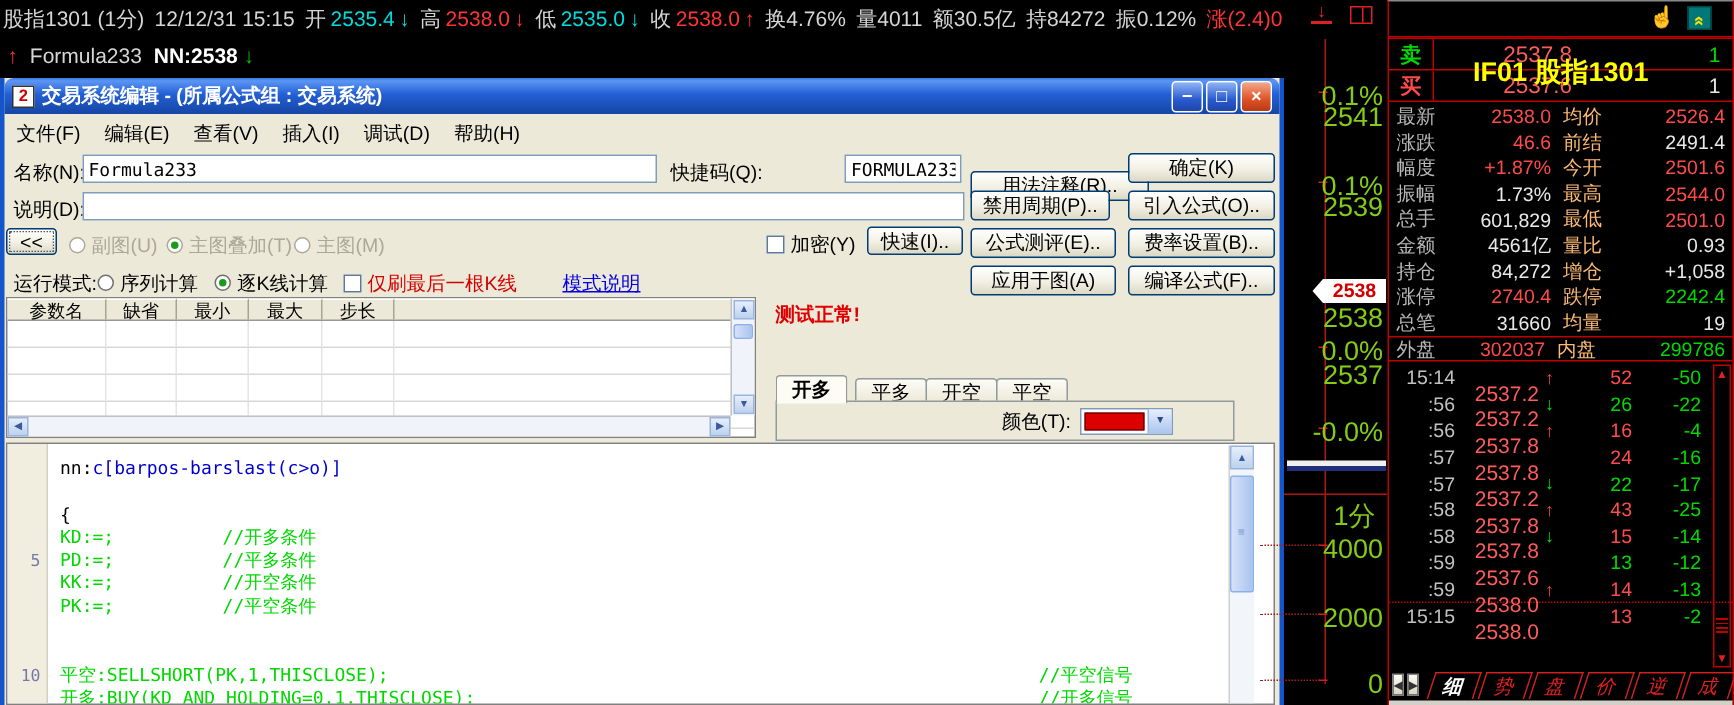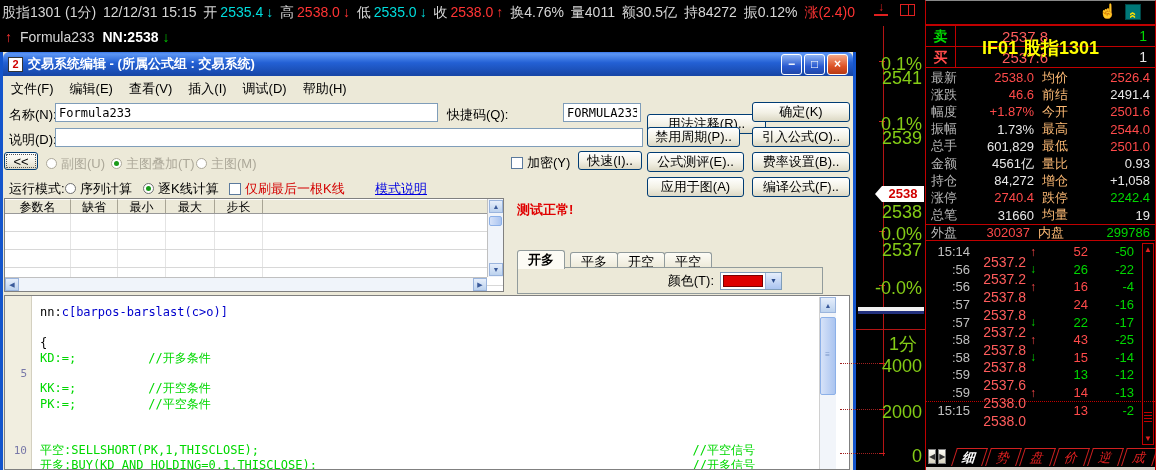--- a/index.html
+++ b/index.html
@@ -318,20 +318,21 @@
             <div class="code-line">
               <span class="ln"></span>
               <span class="code"><span class="c-k">{</span></span>
             </div>
             <div class="code-line">
               <span class="ln"></span>
               <span class="code"><span class="c-g">KD:=;          //开多条件</span></span>
             </div>
             <div class="code-line">
               <span class="ln">5</span>
+              <span class="code"><span class="c-g">PD:=;          //平多条件</span></span>
             </div>
             <div class="code-line">
               <span class="ln"></span>
               <span class="code"><span class="c-g">KK:=;          //开空条件</span></span>
             </div>
             <div class="code-line">
               <span class="ln"></span>
               <span class="code"><span class="c-g">PK:=;          //平空条件</span></span>
             </div>
             <div class="code-line">

